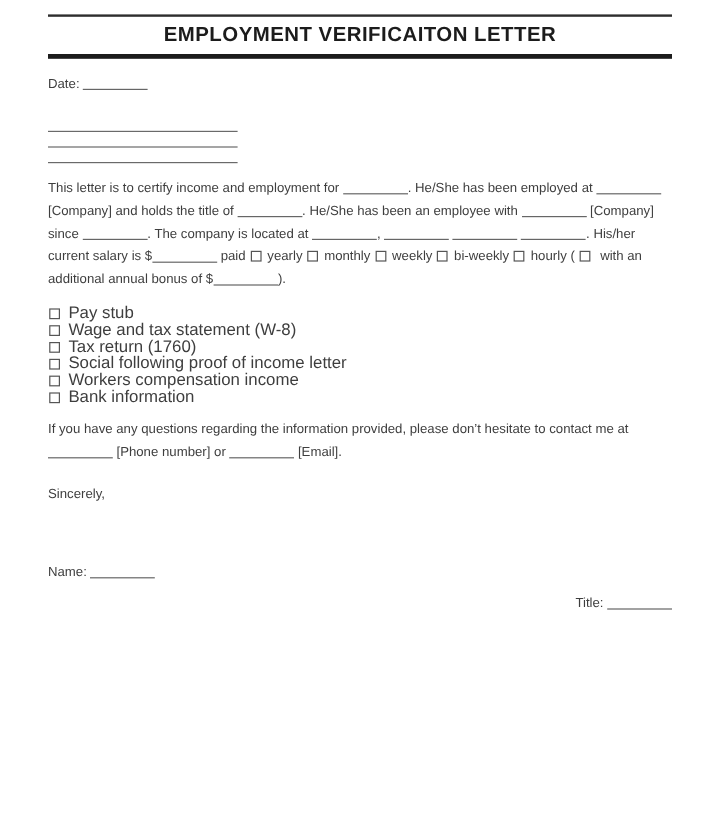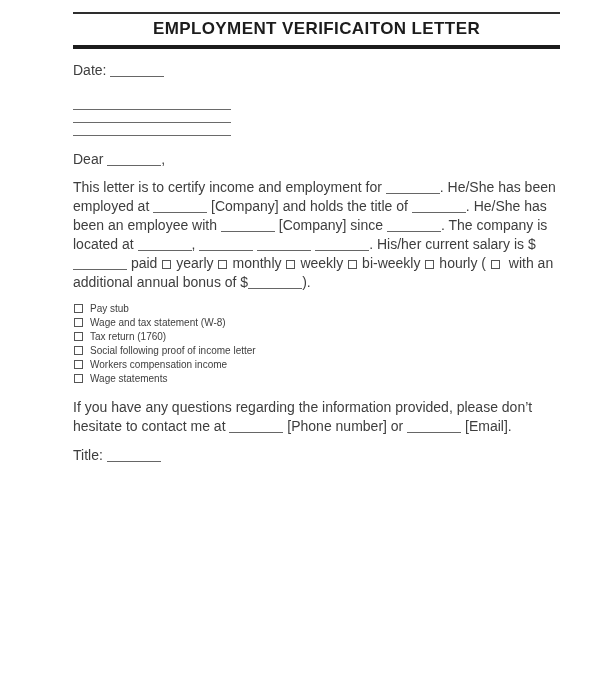--- a/index.html
+++ b/index.html
@@ -4,52 +4,52 @@
 <style>
   * { box-sizing: border-box; }
   html, body { margin: 0; padding: 0; }
   body {
     width: 600px; height: 698px;
     background: #ffffff;
     font-family: "Liberation Sans", sans-serif;
     color: #3e3e3e;
     overflow: hidden;
   }
-  .page { position: relative; padding: 12px 40px 0 40px; height: 100%; margin-left: 33px; }
+  .page { position: relative; padding: 12px 40px 0 40px; height: 100%; }
 
   .rule-thin  { height: 2px; background: #2e2e2e; }
   .rule-thick { height: 4px; background: #1c1c1c; }
   .title {
     margin: 6px 0 7px 0;
     font-size: 17px; line-height: 18px; font-weight: bold;
     letter-spacing: 0.4px; text-align: center; color: #1c1c1c;
   }
 
   .label { font-size: 11px; }
   .addr-from { margin-top: 20px; }
   .addr-to   { margin-top: 20px; }
   .write-lines { margin-top: 2px; }
   .write-line { width: 158px; height: 13px; border-bottom: 1px solid #6a6a6a; }
 
-  p { margin: 0; font-size: 14px; }
+  p { margin: 0; font-size: 11px; }
   .inline-row { line-height: 14px; }
   .para { line-height: 19px; }
 
   .m-date    { margin-top: 14px; }
   .m-dear    { margin-top: 16px; }
   .m-intro   { margin-top: 12px; }
   .m-support { margin-top: 12px; }
   .m-confirm { margin-top: 20px; }
   .m-contact { margin-top: 12px; }
   .m-closing { margin-top: 16px; }
   .m-name    { margin-top: 48px; }
-  .m-title   { margin-top: 12px; }
+  .m-title   { margin-top: 12px; text-align: right; }
 
   .checklist { margin-top: 10px; }
-  .check-item { font-size: 10px; line-height: 14px; }
+  .check-item { font-size: 14px; line-height: 14px; }
   .check-item .cb { margin: 0 7px 0 1px; }
 
   .cb {
     display: inline-block; width: 9px; height: 9px;
     border: 1px solid #555555; background: #ffffff;
     vertical-align: -1px; margin: 0 5px 0 1px;
   }
   .blank {
     display: inline-block; height: 12px;
     border-bottom: 1px solid #666666;
@@ -69,33 +69,34 @@
   <p class="inline-row m-date">Date: <span class="blank" style="width: 54px;"></span></p>
 
   <div class="addr-to">
     <div class="write-lines">
         <div class="write-line"></div>
         <div class="write-line"></div>
         <div class="write-line"></div>
       </div>
   </div>
 
-  <p class="inline-row m-dear">Dear <span class="blank" style="width: 54px;"></span>,</p>
 
   <p class="para m-intro">This letter is to certify income and employment for <span class="blank" style="width: 54px;"></span>. He/She has been employed at <span class="blank" style="width: 54px;"></span> [Company] and holds the title of <span class="blank" style="width: 54px;"></span>. He/She has been an employee with <span class="blank" style="width: 54px;"></span> [Company] since <span class="blank" style="width: 54px;"></span>. The company is located at <span class="blank" style="width: 54px;"></span>, <span class="blank" style="width: 54px;"></span> <span class="blank" style="width: 54px;"></span> <span class="blank" style="width: 54px;"></span>. His/her current salary is $<span class="blank" style="width: 54px;"></span> paid <span class="cb"></span>yearly <span class="cb"></span>monthly <span class="cb"></span>weekly <span class="cb"></span>bi-weekly <span class="cb"></span>hourly ( <span class="cb"></span> with an additional annual bonus of $<span class="blank" style="width: 54px;"></span>).</p>
 
 
   <div class="checklist">
       <div class="check-item"><span class="cb"></span><span>Pay stub</span></div>
       <div class="check-item"><span class="cb"></span><span>Wage and tax statement (W-8)</span></div>
       <div class="check-item"><span class="cb"></span><span>Tax return (1760)</span></div>
       <div class="check-item"><span class="cb"></span><span>Social following proof of income letter</span></div>
       <div class="check-item"><span class="cb"></span><span>Workers compensation income</span></div>
-      <div class="check-item"><span class="cb"></span><span>Wage statements</span></div>
+      <div class="check-item"><span class="cb"></span><span>Bank information</span></div>
     </div>
 
 
   <p class="para m-contact">If you have any questions regarding the information provided, please don’t hesitate to contact me at <span class="blank" style="width: 54px;"></span> [Phone number] or <span class="blank" style="width: 54px;"></span> [Email].</p>
 
+  <p class="para m-closing">Sincerely,</p>
 
+  <p class="inline-row m-name">Name: <span class="blank" style="width: 54px;"></span></p>
   <p class="inline-row m-title">Title: <span class="blank" style="width: 54px;"></span></p>
 
 </div>
 
 </body></html>

